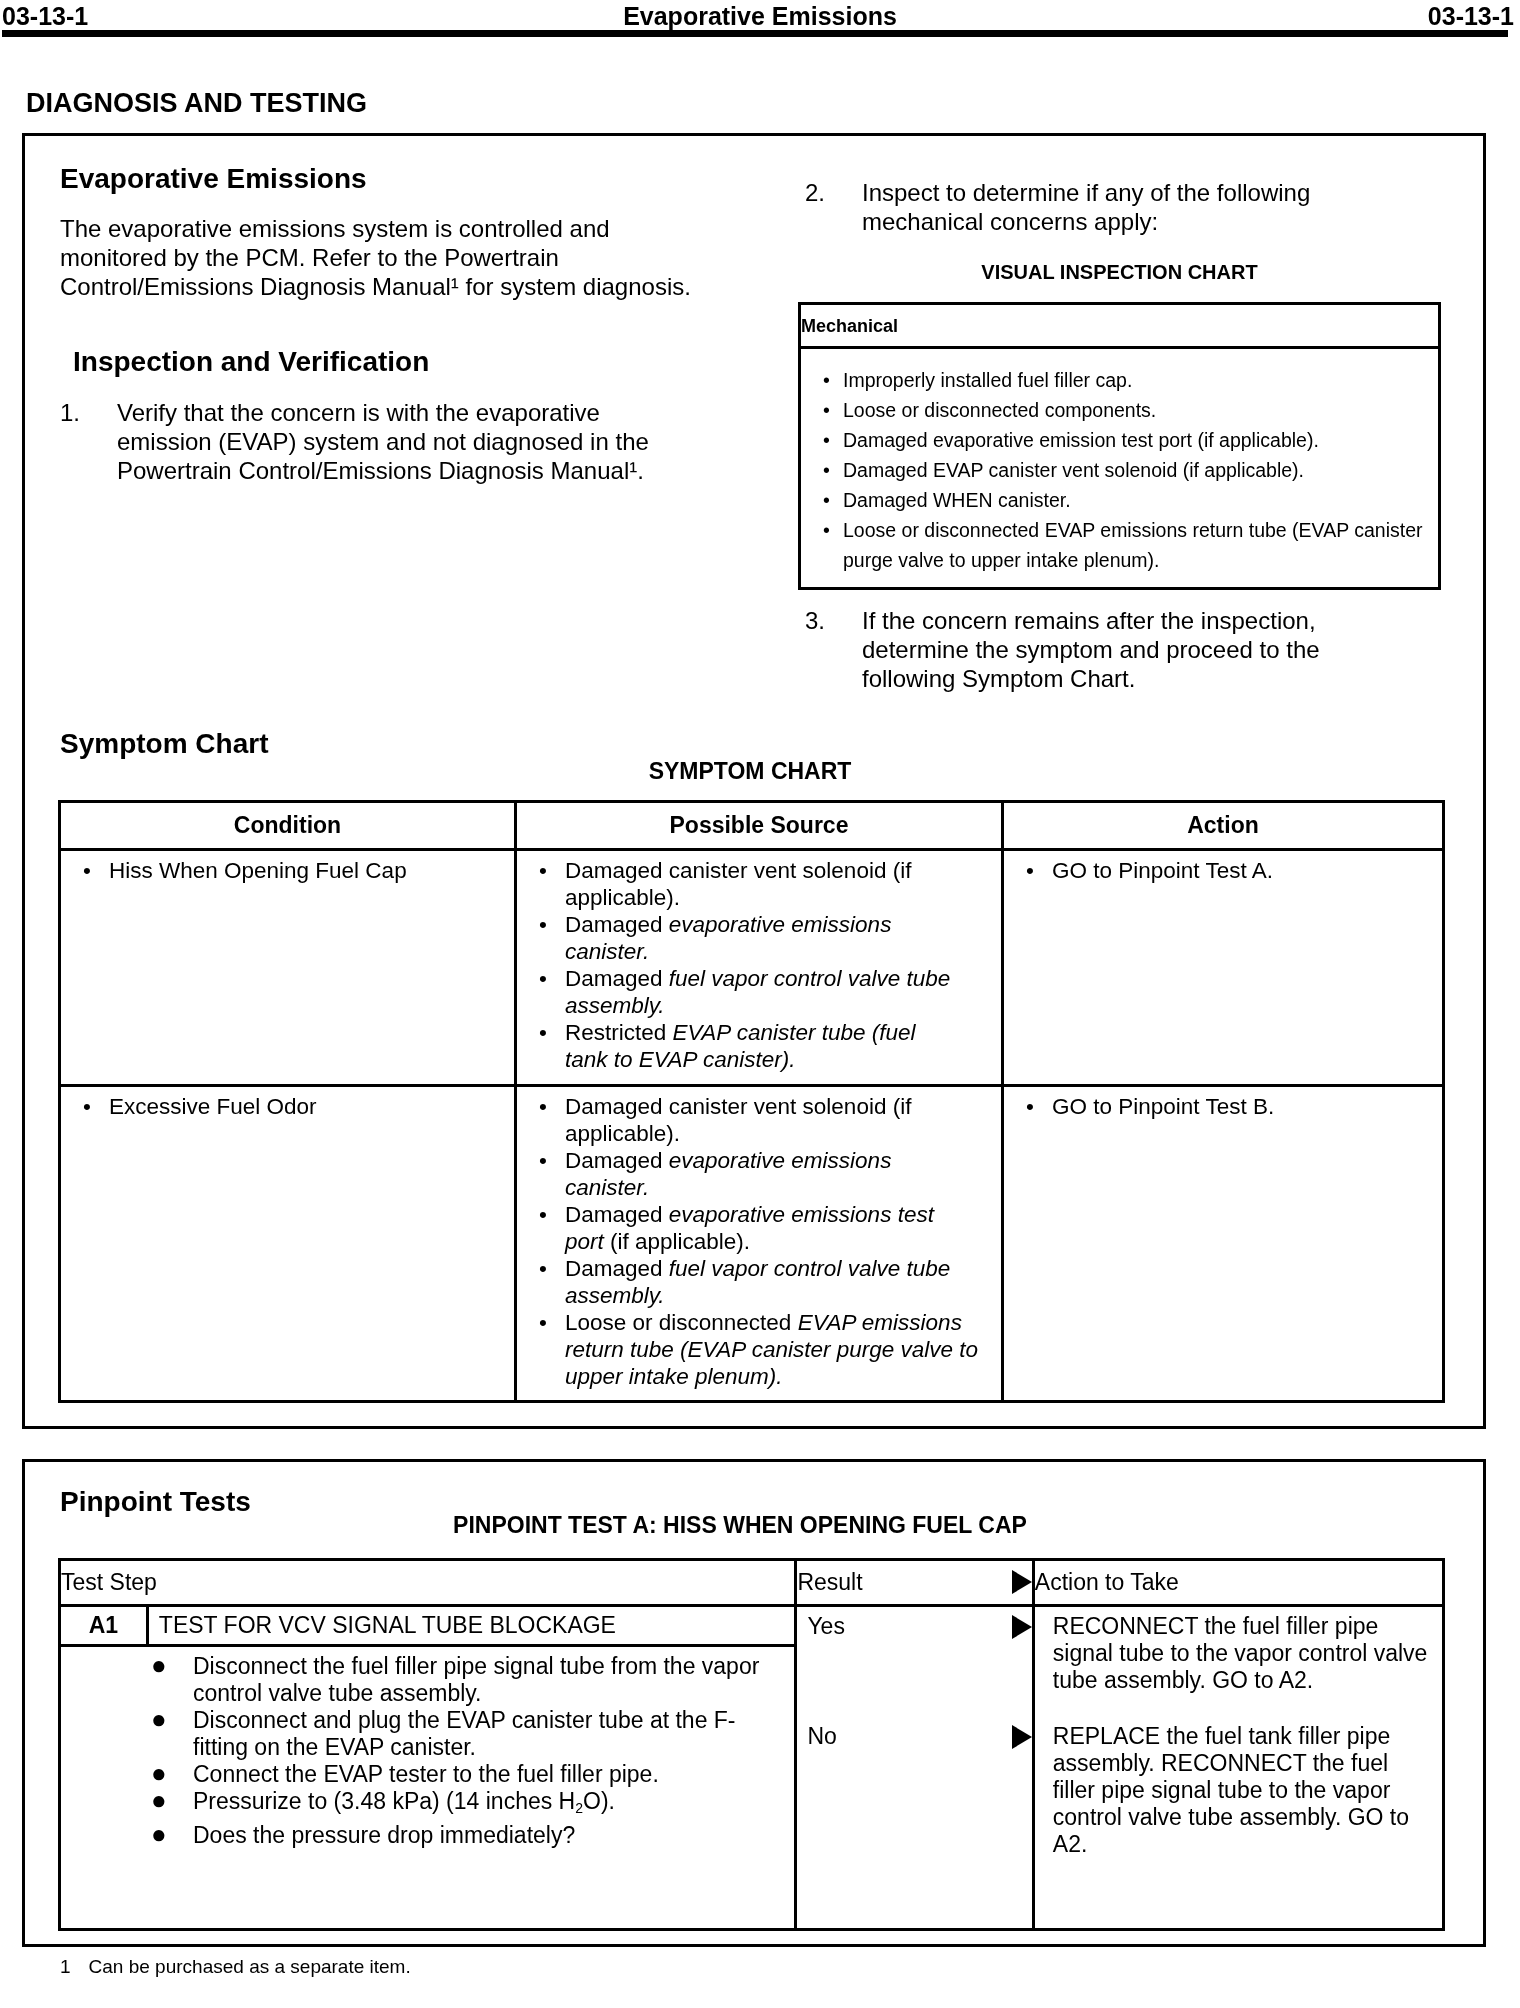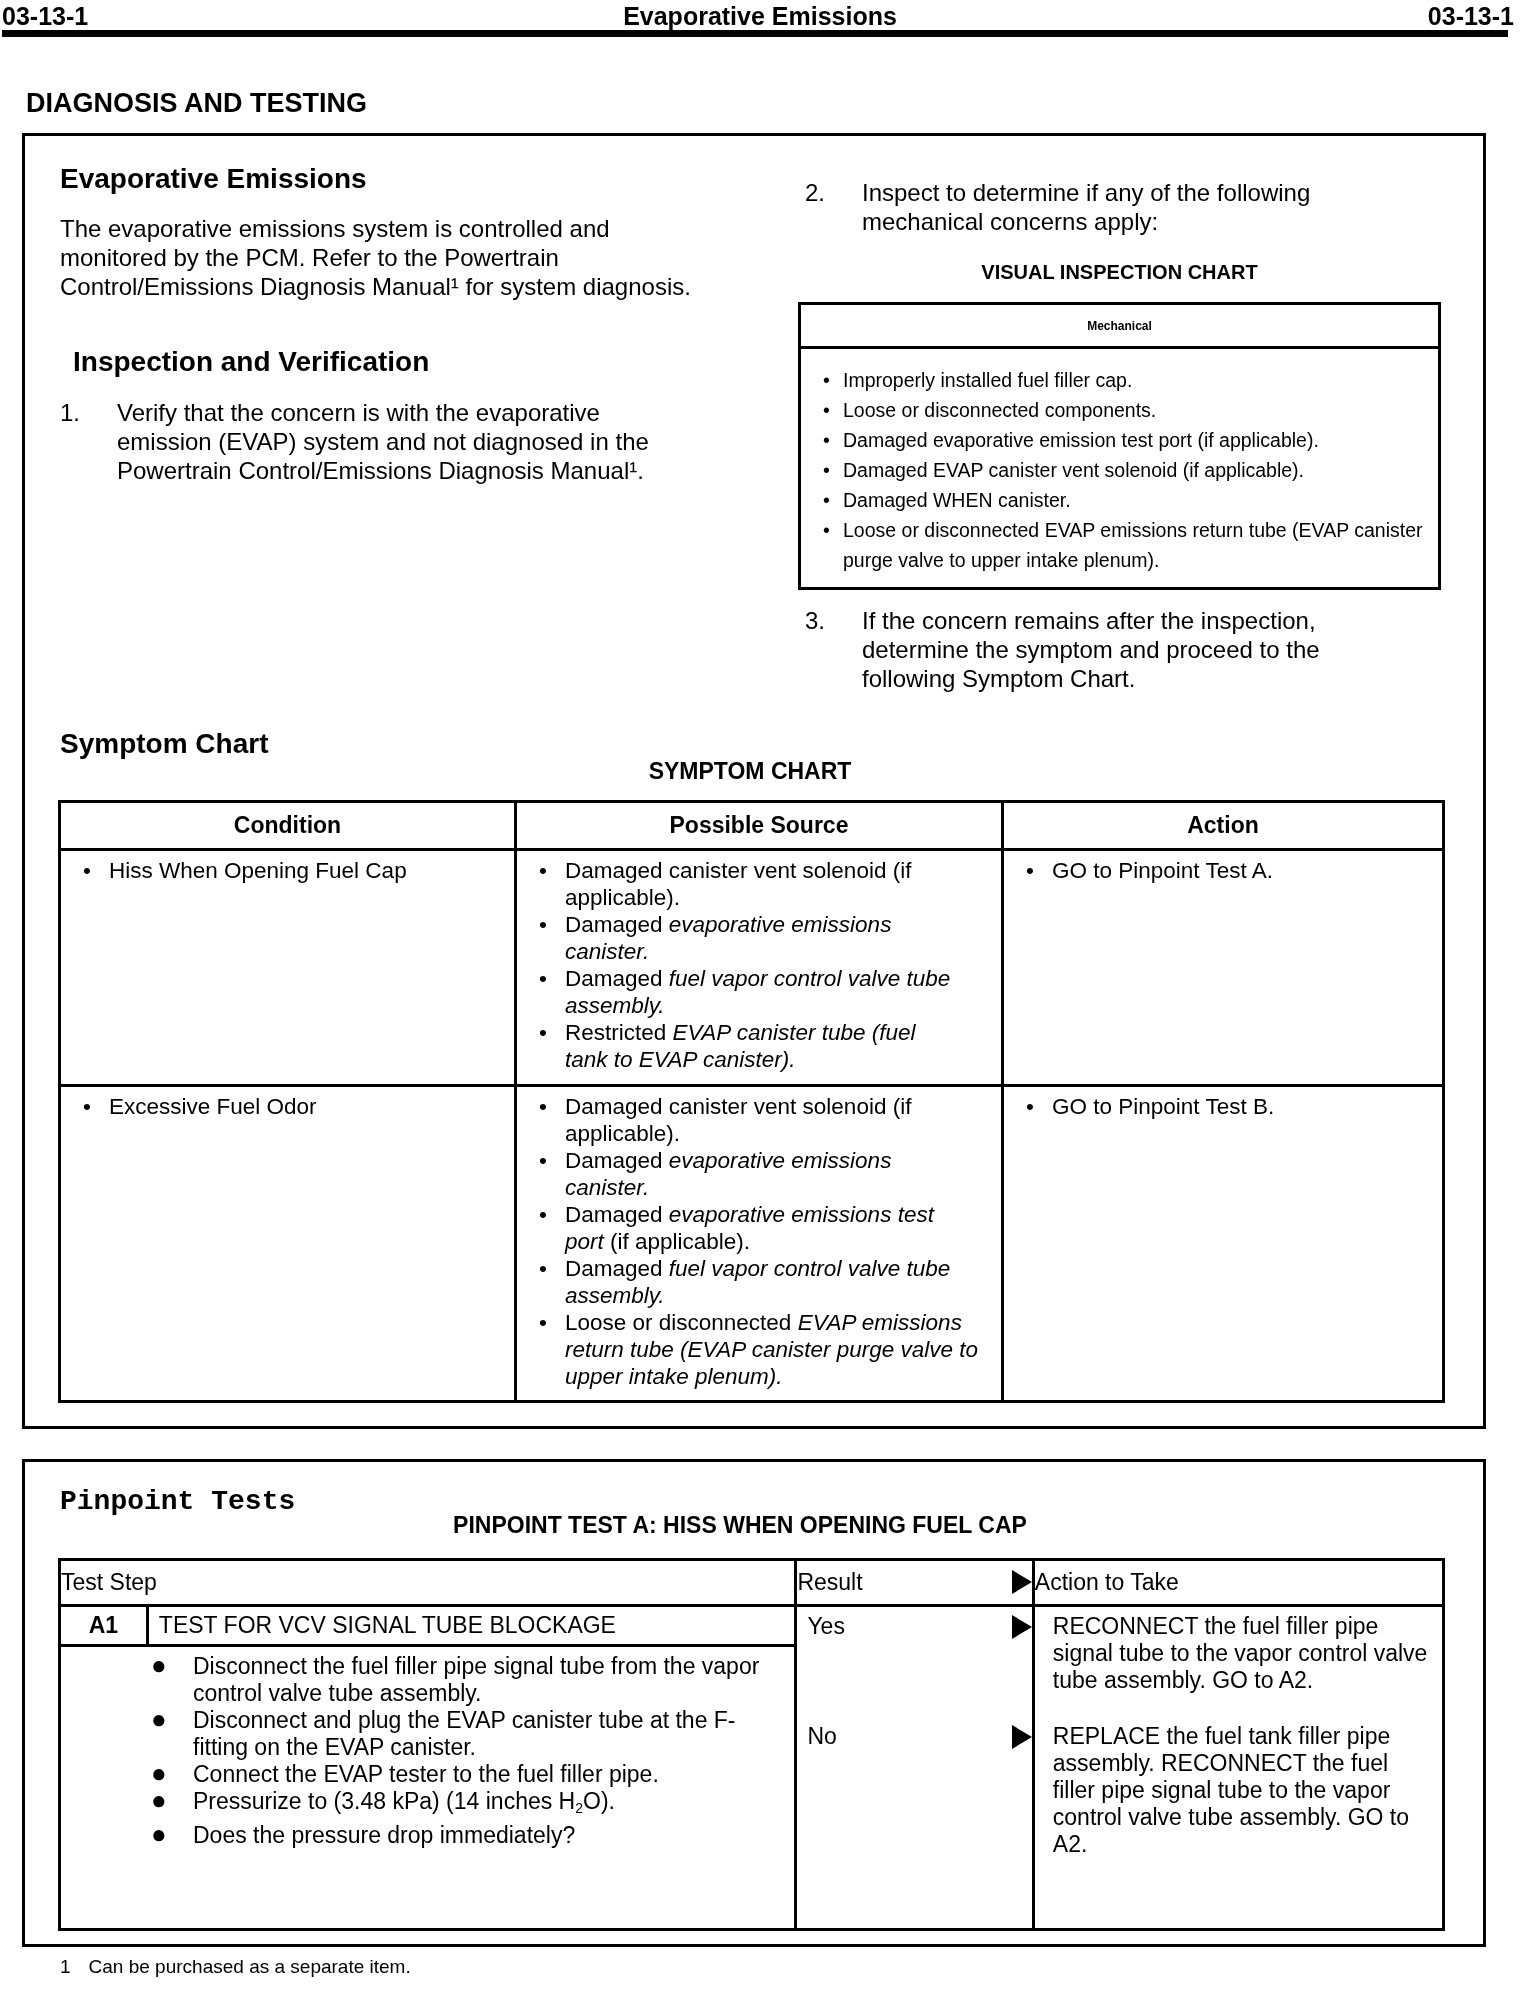--- a/index.html
+++ b/index.html
@@ -22,21 +22,21 @@
   h2.sub { position: absolute; font-size: 28px; font-weight: bold; }
   .para { position: absolute; font-size: 24px; line-height: 29px; }
   .num-item { position: absolute; font-size: 24px; line-height: 29px; }
   .num-item .n { position: absolute; left: 0; top: 0; }
   .num-item .t { position: absolute; left: 57px; top: 0; }
 
   .chart-caption { position: absolute; font-size: 20px; font-weight: bold; text-align: center; }
 
   
   #vis-table { position: absolute; left: 798px; top: 302px; width: 643px; height: 288px; border: 3px solid #000; }
-  #vis-table .head { height: 44px; border-bottom: 3px solid #000; font-weight: bold; font-size: 12px; text-align: center; line-height: 42px; }
+  #vis-table .head { height: 44px; border-bottom: 3px solid #000; font-weight: bold; font-size: 18px; text-align: left; line-height: 42px; }
   #vis-table ul { list-style: none; padding: 16px 0 0 22px; }
   #vis-table li { font-size: 19.5px; line-height: 30px; position: relative; padding-left: 20px; }
   #vis-table li .b { position: absolute; left: 0; top: 0; }
 
   
   #sym-table { position: absolute; left: 58px; top: 800px; width: 1387px; border-collapse: collapse; padding-left: 23px; }
   #sym-table th, #sym-table td { border: 3px solid #000; vertical-align: top; font-size: 22.5px; }
   #sym-table th { height: 48px; text-align: center; vertical-align: middle; font-weight: bold; font-size: 23px; }
   #sym-table td { padding: 6px 10px 8px 22px; line-height: 27px; }
   .bl { list-style: none; }
@@ -164,21 +164,21 @@
       <td>
         <ul class="bl">
             <li><span class="b">•</span><span>GO to Pinpoint Test B.</span></li>
           </ul>
       </td>
     </tr>
   </tbody>
 </table>
 
 <div class="box" id="box2"></div>
-<h2 class="sub" style="left:60px;top:1486px;font-family:Liberation Mono, monospace;">Pinpoint Tests</h2>
+<h2 class="sub" style="left:60px;top:1486px;">Pinpoint Tests</h2>
 <div class="chart-caption" style="left:340px;top:1512px;width:800px;font-size:23px;">PINPOINT TEST A: HISS WHEN OPENING FUEL CAP</div>
 
 <table id="pp-table">
   <colgroup>
       <col style="width:88px">
       <col style="width:650px">
       <col style="width:238px">
       <col style="width:411px">
     </colgroup>
   <thead>

